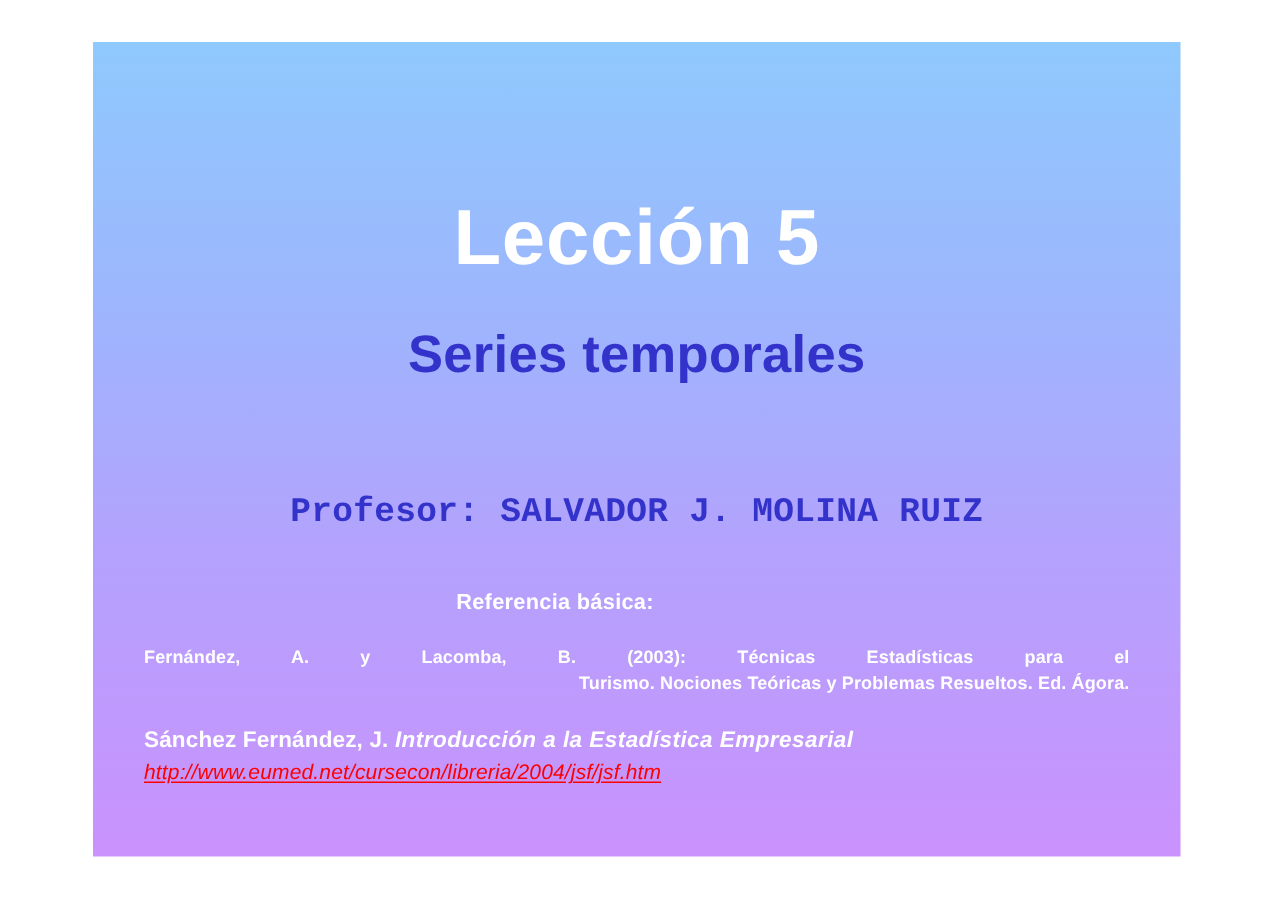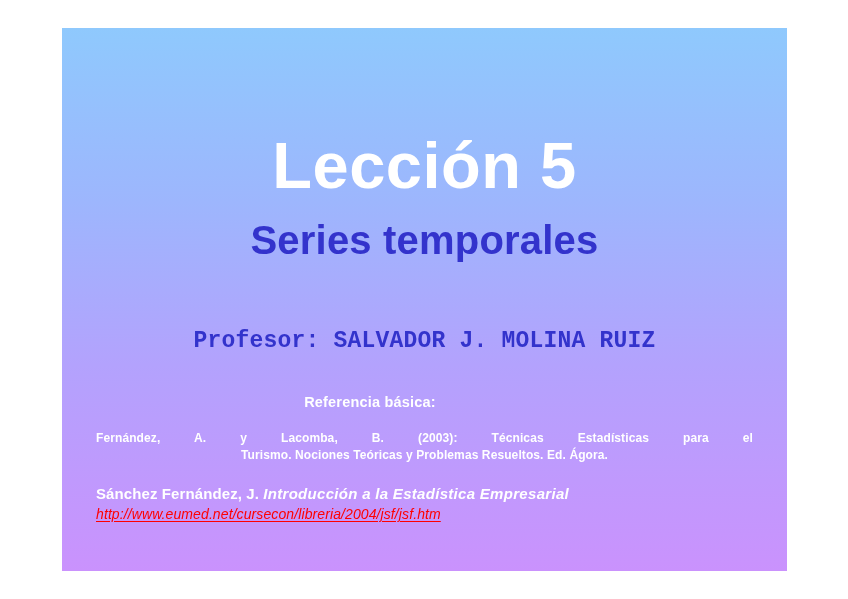--- a/index.html
+++ b/index.html
@@ -31,35 +31,35 @@
     overflow: hidden;
   }
 
   
   .title-main {
     position: absolute;
     left: 0;
     top: 104px;
     width: 725px;
     text-align: center;
-    font-size: 65px;
+    font-size: 52px;
     font-weight: bold;
     color: #ffffff;
     letter-spacing: 0.5px;
     line-height: 1.05;
     white-space: nowrap;
   }
 
   .title-sub {
     position: absolute;
     left: 0;
     top: 190px;
     width: 725px;
     text-align: center;
-    font-size: 40px;
+    font-size: 35px;
     font-weight: bold;
     color: #3333cc;
     letter-spacing: 0.2px;
     line-height: 1.1;
     white-space: nowrap;
   }
 
   
   .professor {
     position: absolute;
@@ -109,21 +109,21 @@
   .ref-para-1 { margin-bottom: 20px; }
 
   
   .ref-para-1 .jline-a {
     display: block;
     text-align: justify;
     text-align-last: justify;
   }
   .ref-para-1 .jline-b {
     display: block;
-    text-align: center;
+    text-align: right;
   }
 
   .ref-para-2 {
     font-size: 15px;
     font-weight: bold;
     color: #ffffff;
     line-height: 1.35;
     letter-spacing: 0.1px;
   }
 

